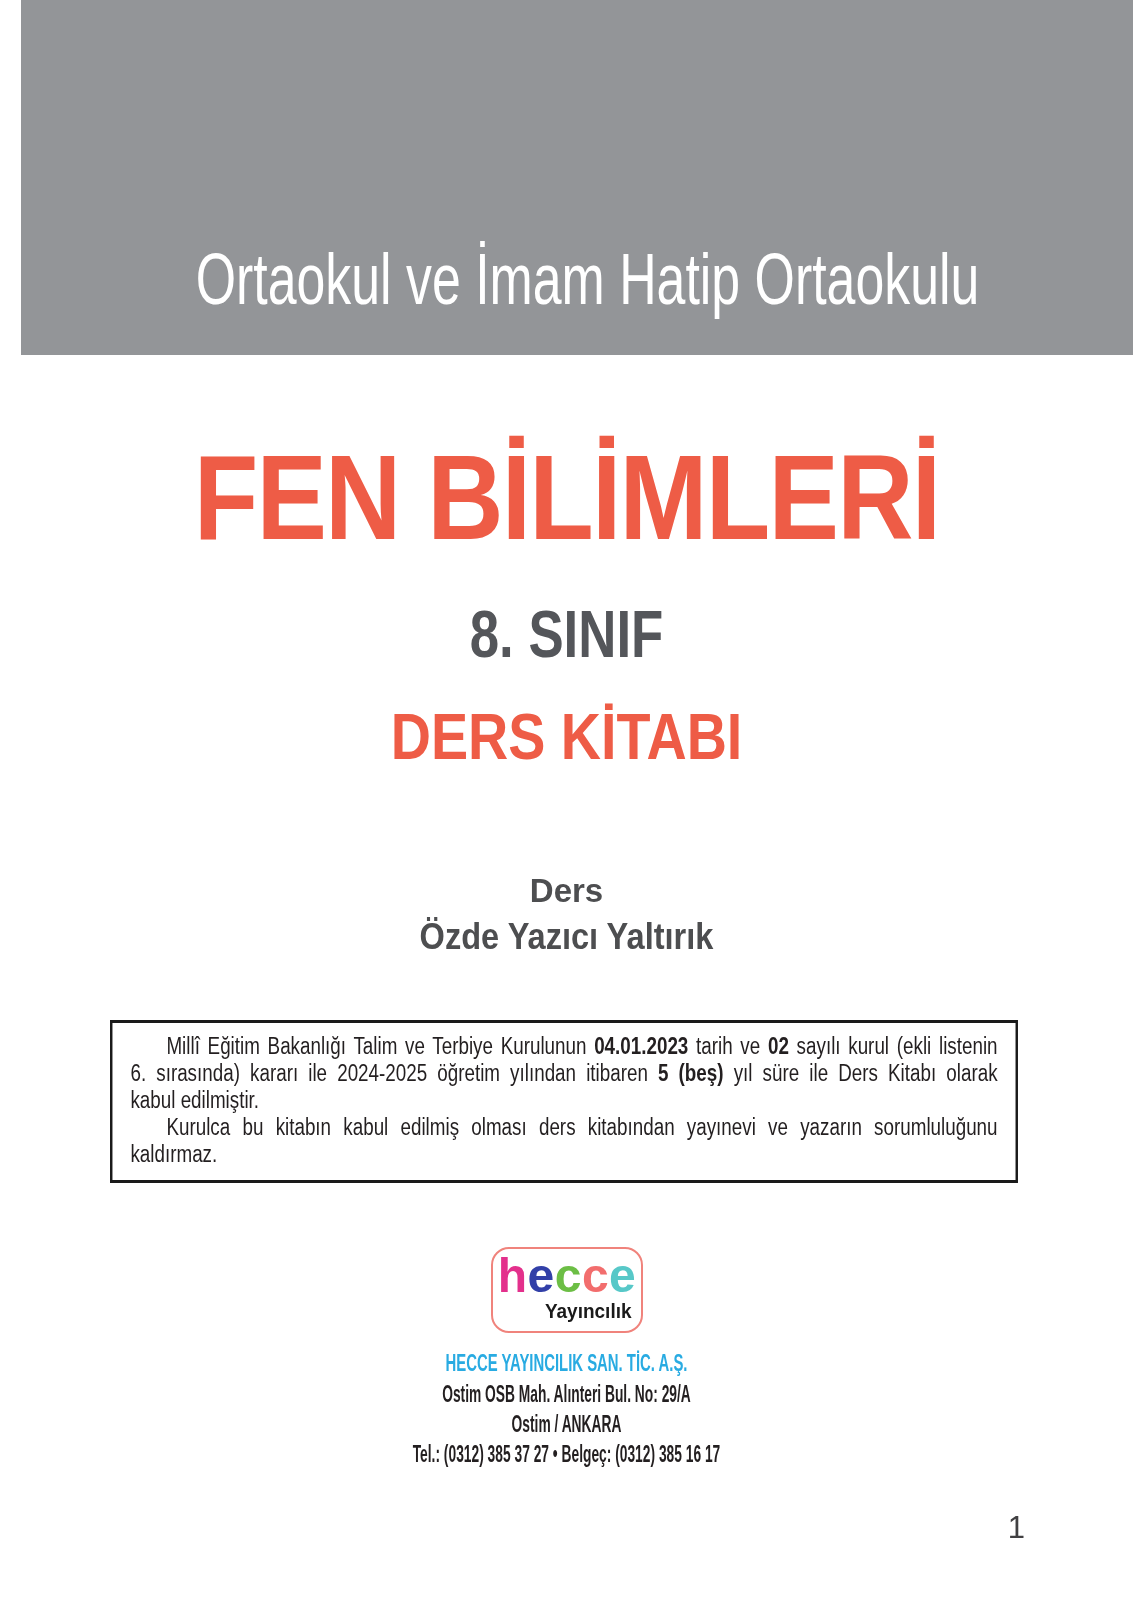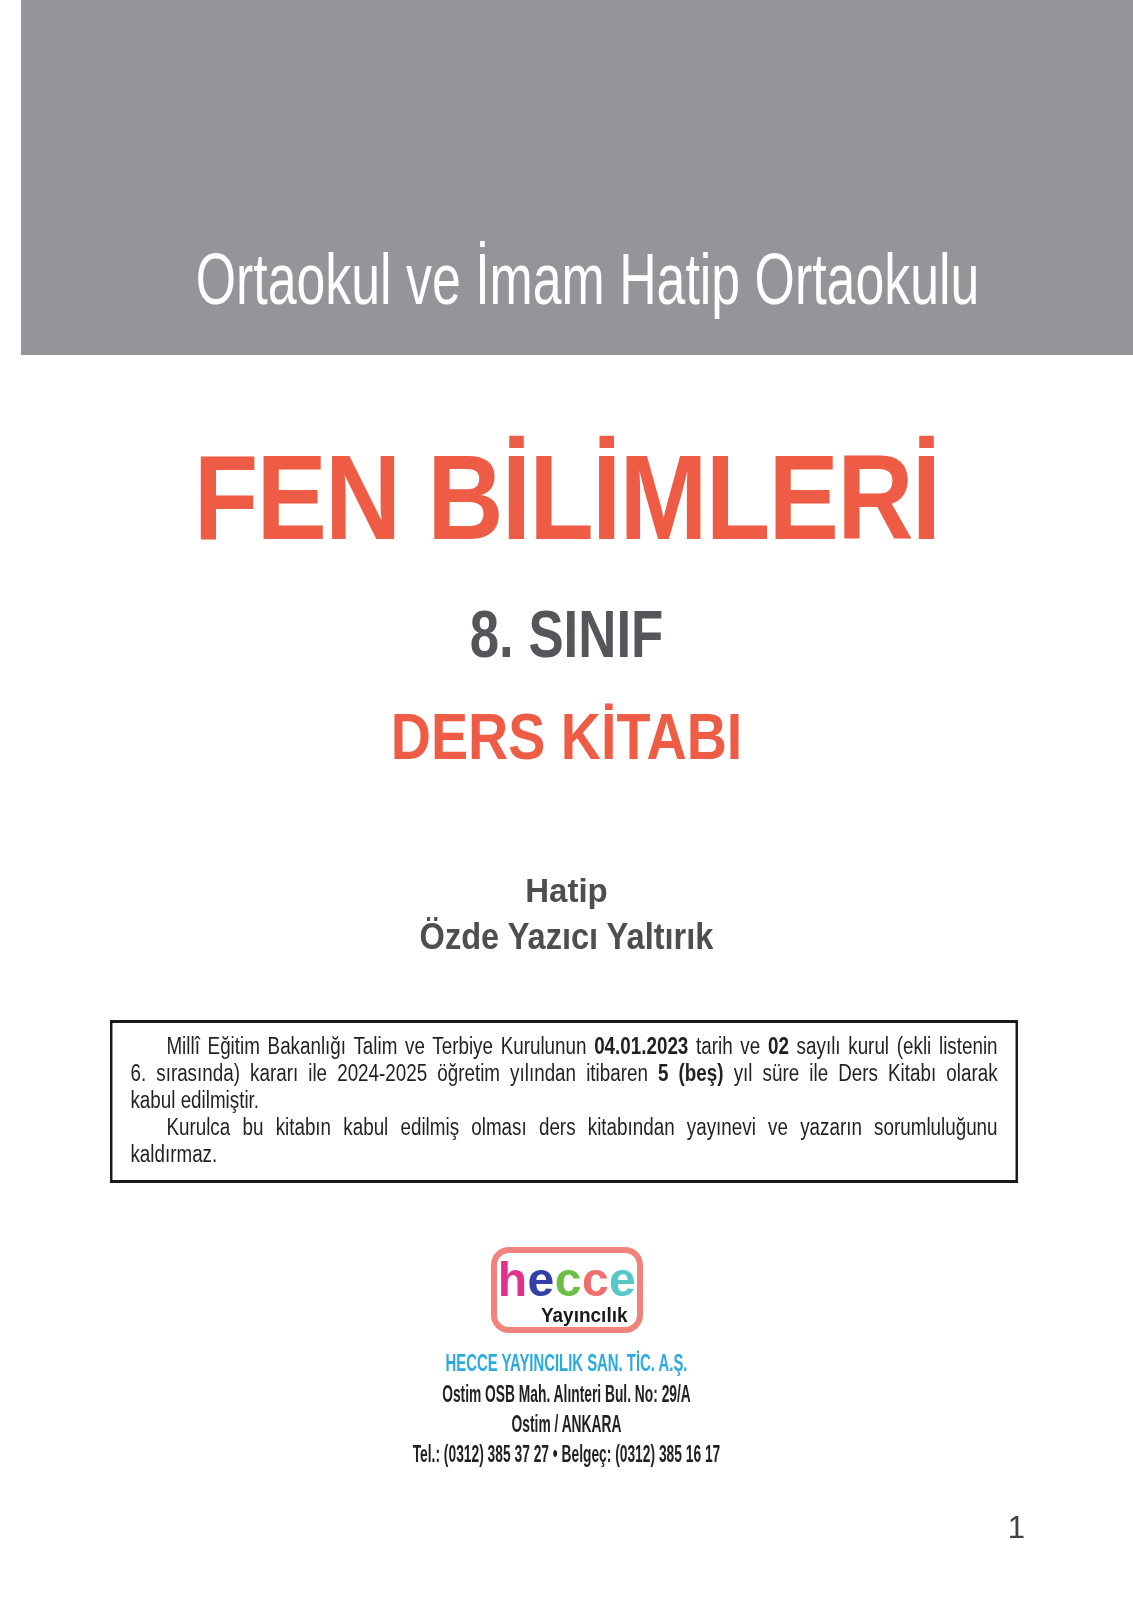--- a/index.html
+++ b/index.html
@@ -45,21 +45,21 @@
     border:3px solid #1A1A1A; padding:10px 22px;
     font-size:23px; line-height:27px; color:#231F20;
     transform:scaleX(0.818); transform-origin:0 0;
   }
   .box-line { text-align:left; white-space:normal; }
   .box-line.just { text-align:justify; text-align-last:justify; }
   .box-line.ind { text-indent:44px; }
   
   .logo-box {
     position:absolute; top:1247px; left:491px; width:152px; height:86px;
-    border:6px solid #ec4899; border-radius:18px; background:#ffffff;
+    border:2px solid #ec4899; border-radius:18px; background:#ffffff;
   }
   .logo-word {
     position:absolute; top:0px; left:0; width:100%; text-align:center;
     font-size:48px; font-weight:bold; letter-spacing:0.5px; line-height:54px;
     white-space:nowrap;
   }
   .logo-subtitle {
     position:absolute; top:51px; left:0; width:100%; text-align:right;
     padding-right:10px; font-size:20px; font-weight:bold; color:#1A1A1A;
     transform:scaleX(0.95); transform-origin:100% 0;
@@ -90,21 +90,21 @@
   <header class="banner" style="background-color: rgb(147, 149, 152);">
     <div class="banner-text" style="color: rgb(255, 255, 255);">Ortaokul ve İmam Hatip Ortaokulu</div>
   </header>
 
   <h1 class="title" style="color: rgb(238, 92, 70);">FEN BİLİMLERİ</h1>
 
   <div class="grade" style="color: rgb(84, 86, 90);">8. SINIF</div>
 
   <div class="book-type" style="color: rgb(238, 92, 70);">DERS KİTABI</div>
 
-  <div class="author-label">Hatip</div>
+  <div class="author-label">Ders</div>
 
   <div class="author-name">Özde Yazıcı Yaltırık</div>
 
   <div class="approval-box" style="border-color: rgb(26, 26, 26);">
       <div class="box-line just ind"><span>Millî Eğitim Bakanlığı Talim ve Terbiye Kurulunun </span><b>04.01.2023</b><span> tarih ve </span><b>02</b><span> sayılı kurul (ekli listenin</span></div>
       <div class="box-line just"><span>6. sırasında) kararı ile 2024-2025 öğretim yılından itibaren </span><b>5 (beş)</b><span> yıl süre ile Ders Kitabı olarak</span></div>
       <div class="box-line"><span>kabul edilmiştir.</span></div>
       <div class="box-line just ind"><span>Kurulca bu kitabın kabul edilmiş olması ders kitabından yayınevi ve yazarın sorumluluğunu</span></div>
       <div class="box-line"><span>kaldırmaz.</span></div>
     </div>

